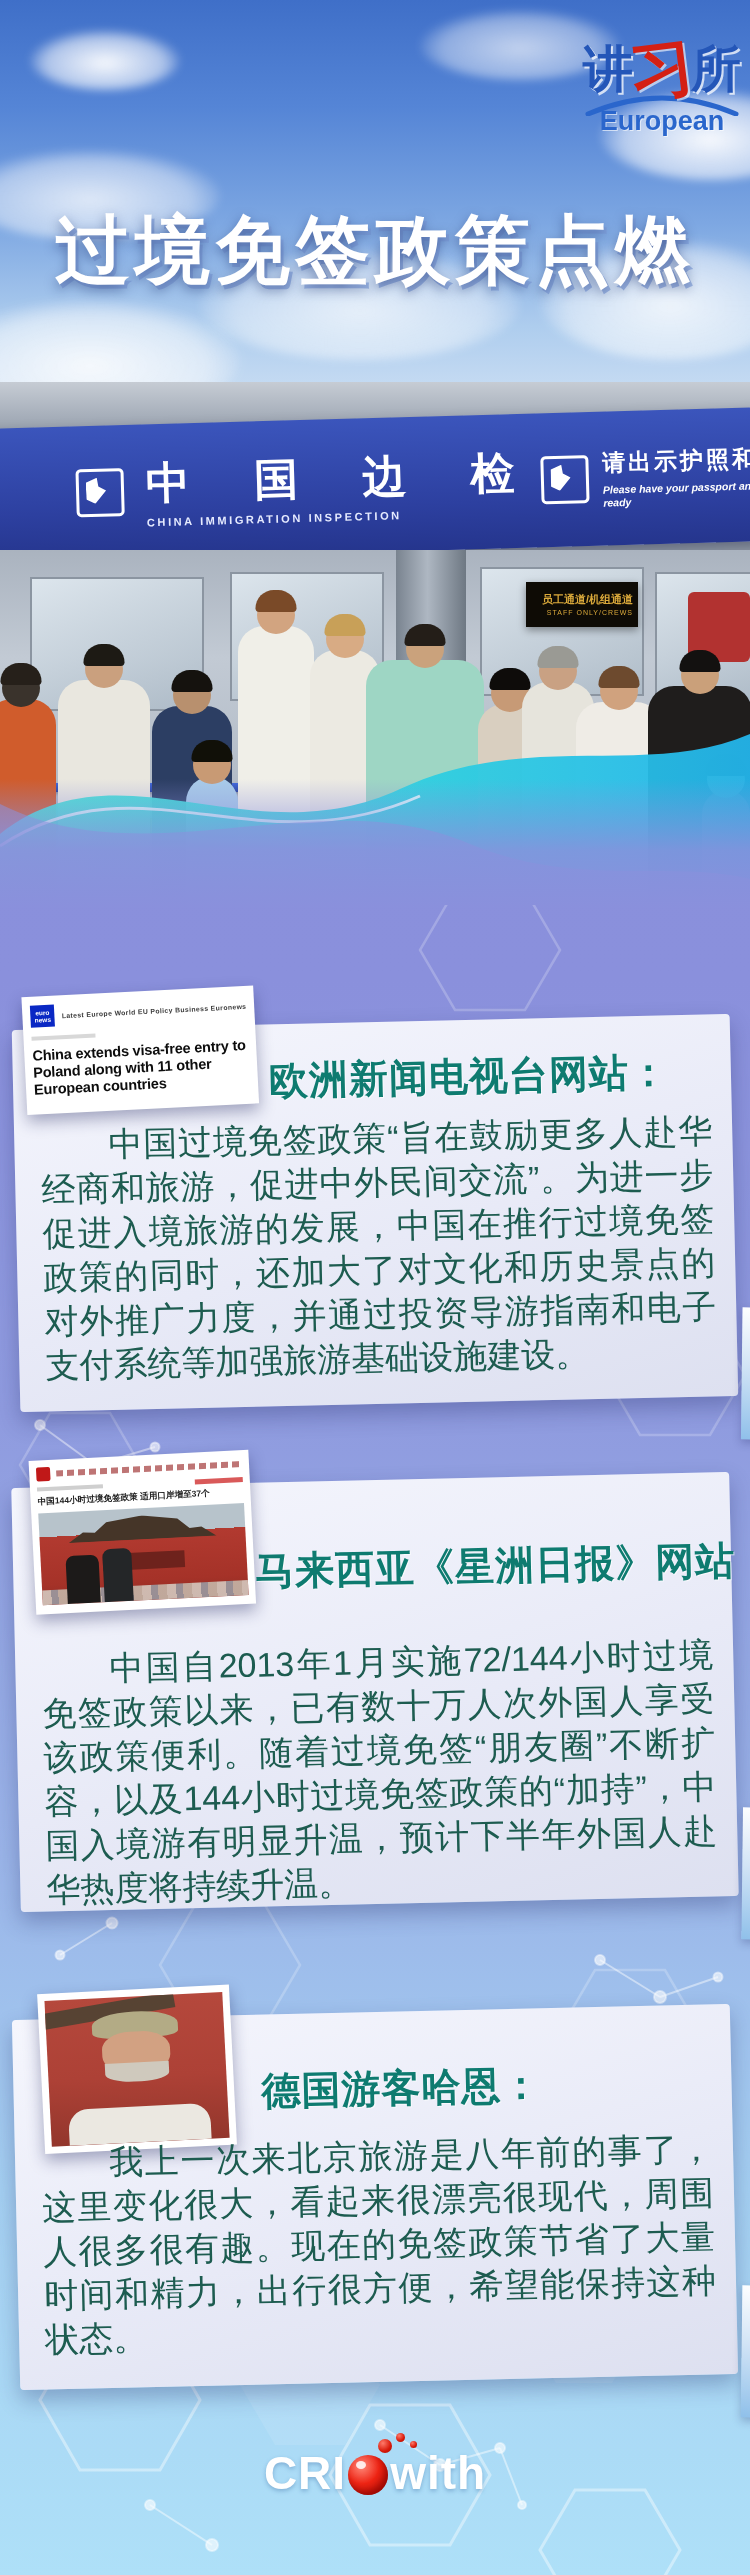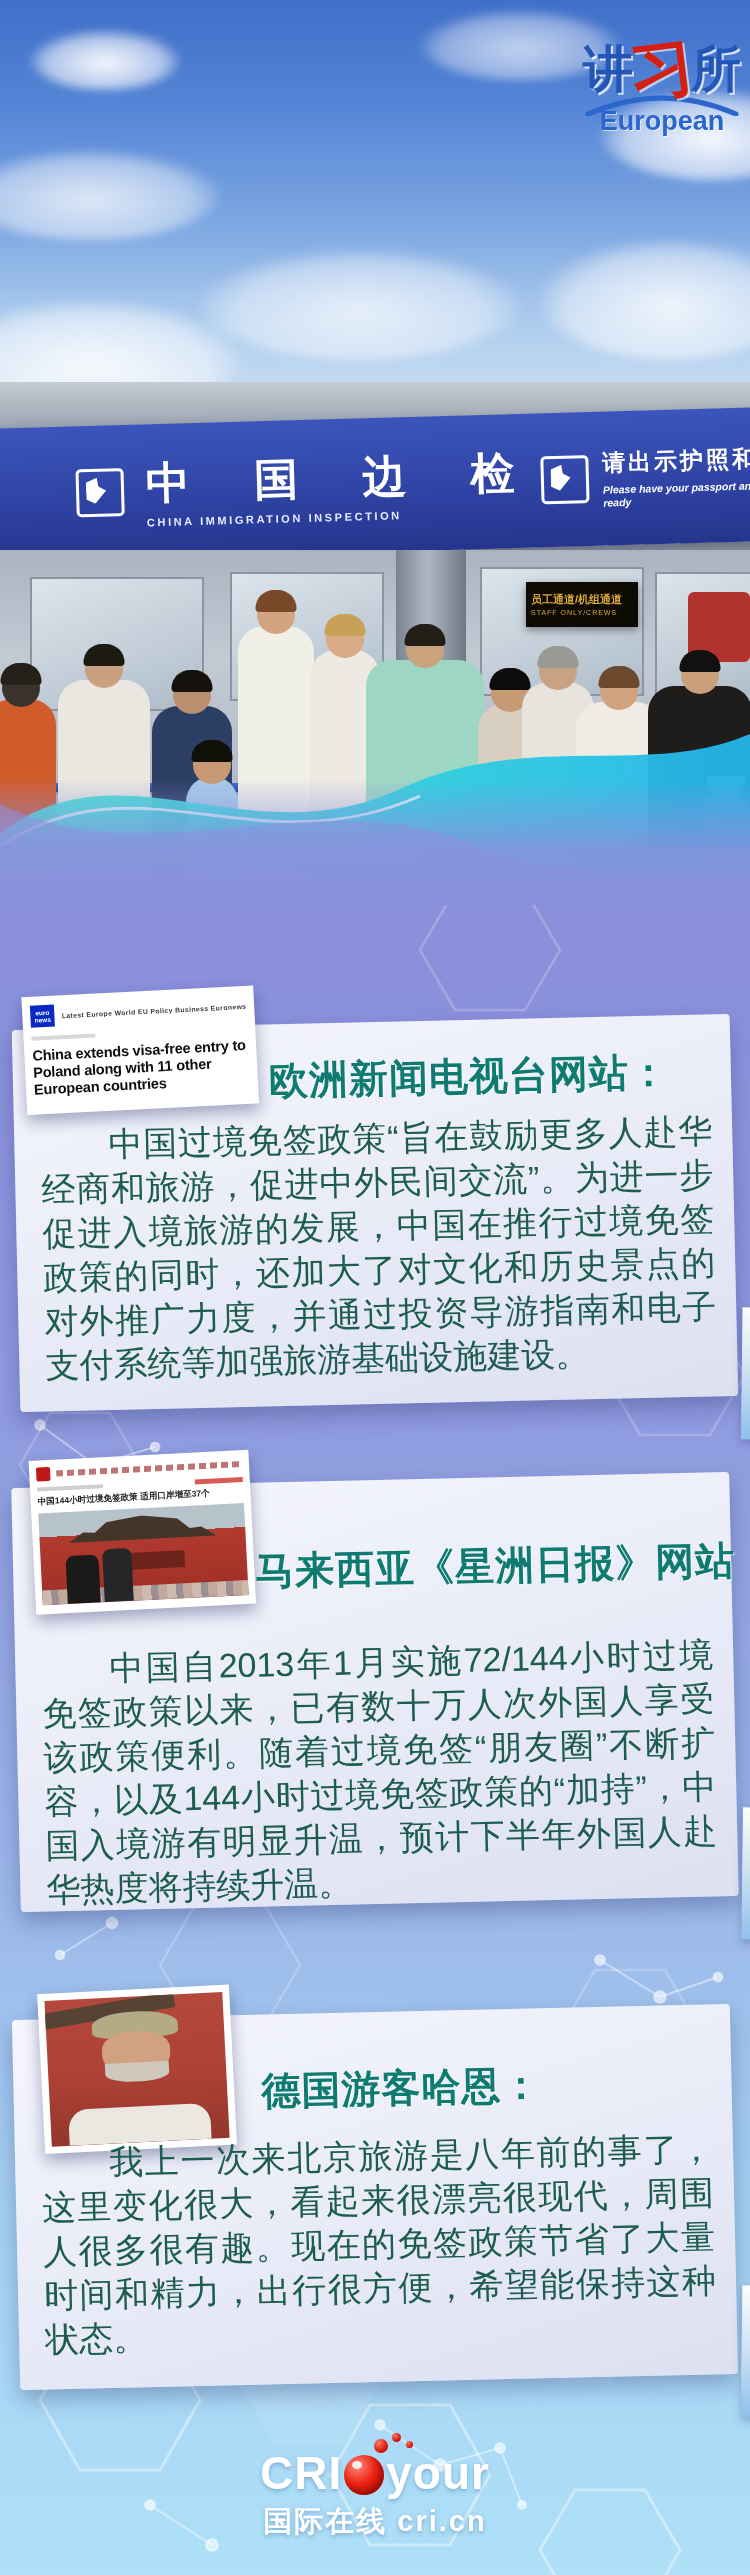--- a/index.html
+++ b/index.html
@@ -37,21 +37,21 @@
   .sign-en{color:#e6ebff;font-size:11px;font-weight:600;letter-spacing:2.6px;margin-top:3px;white-space:nowrap;}
   .sign-right{margin-left:auto;margin-right:16px;display:flex;align-items:center;gap:14px;width:308px;}
   .sign-right .cn2{color:#fff;font-size:23px;font-weight:700;letter-spacing:3px;white-space:nowrap;}
   .sign-right .en2{color:#fff;font-size:10.5px;font-style:italic;font-weight:700;margin-top:5px;line-height:1.25;}
   .hall{position:absolute;top:168px;left:0;right:0;bottom:0;
     background:linear-gradient(180deg,#aab3bf 0%,#c2cad4 30%,#b4bdc8 62%,#98a1ad 100%);}
   .pillar{position:absolute;left:396px;top:168px;width:70px;height:215px;
     background:linear-gradient(90deg,#79838f,#aeb7c2 45%,#6e7883);}
   .glass{position:absolute;border:2px solid #8b95a1;background:linear-gradient(160deg,rgba(224,233,240,.92),rgba(168,183,196,.72));}
   .staff-sign{position:absolute;left:526px;top:200px;width:102px;background:#0e0b05;color:#d9a83a;
-    text-align:left;padding:9px 5px;line-height:1.5;box-shadow:0 3px 8px rgba(0,0,0,.4);}
+    text-align:right;padding:9px 5px;line-height:1.5;box-shadow:0 3px 8px rgba(0,0,0,.4);}
   .staff-sign .l1{font-size:11px;font-weight:700;}
   .staff-sign .l2{font-size:7px;letter-spacing:1px;}
   .person{position:absolute;border-radius:26px 26px 8px 8px;}
   .person::before{content:"";position:absolute;left:50%;top:-30px;transform:translateX(-50%);
     width:38px;height:38px;border-radius:50%;background:var(--skin,#d0a27e);}
   .person::after{content:"";position:absolute;left:50%;top:-36px;transform:translateX(-50%);
     width:41px;height:22px;border-radius:20px 20px 4px 4px;background:var(--hair,#241e18);}
   .rail{position:absolute;height:9px;left:0;right:0;background:linear-gradient(#4066da,#24409a);box-shadow:0 2px 3px rgba(0,0,30,.25);}
   .tag{position:absolute;top:-3px;width:52px;height:14px;background:#e6c63c;border:1px solid #9a7d18;}
   .wave{position:absolute;left:0;bottom:-1px;width:750px;height:225px;}
@@ -147,20 +147,21 @@
           <span class="xi">习</span>
           <span>所</span>
       </div>
       <svg class="mast-arc" width="160" height="26" viewBox="0 0 160 26">
         <path d="M6,24 Q80,-8 154,24" stroke="#2a66cc" stroke-width="5" fill="none" stroke-linecap="round"></path>
       </svg>
       <div class="mast-en">European</div>
     </div>
 
     <div class="main-title">
+      <div>过境免签政策点燃</div>
     </div>
   </div>
 
   <div class="photo">
     <div class="ceiling"></div>
 
     <div class="signband">
       <div class="sign-left">
         <div class="scan-icon"></div>
         <div>
@@ -332,18 +333,17 @@
 
   <div class="footer-logo">
     <div class="brand">
       <span>CRI</span>
       <span class="brand-o"></span>
       <span class="dots">
         <span class="dot" style="left:-12px;top:-34px;width:14px;height:14px;"></span>
         <span class="dot" style="left:6px;top:-40px;width:9px;height:9px;"></span>
         <span class="dot" style="left:20px;top:-32px;width:7px;height:7px;"></span>
       </span>
-      <span>your</span>
-    </div>
-    <div class="tagline">国际在线 cri.cn</div>
+      <span>with</span>
+    </div>
   </div>
 
 </div>
 
 </body></html>

